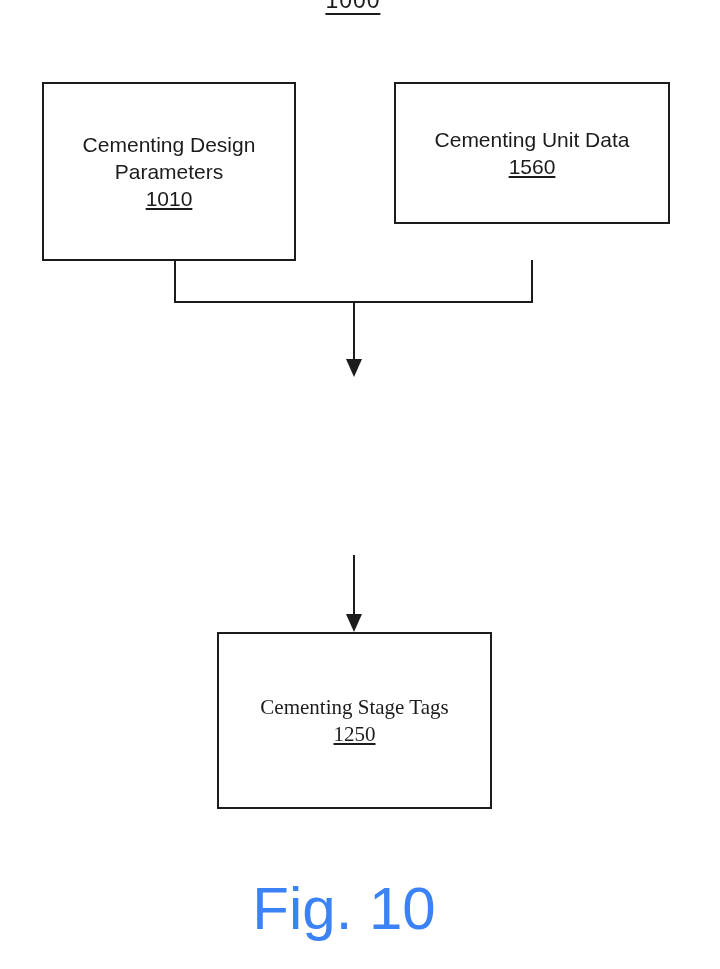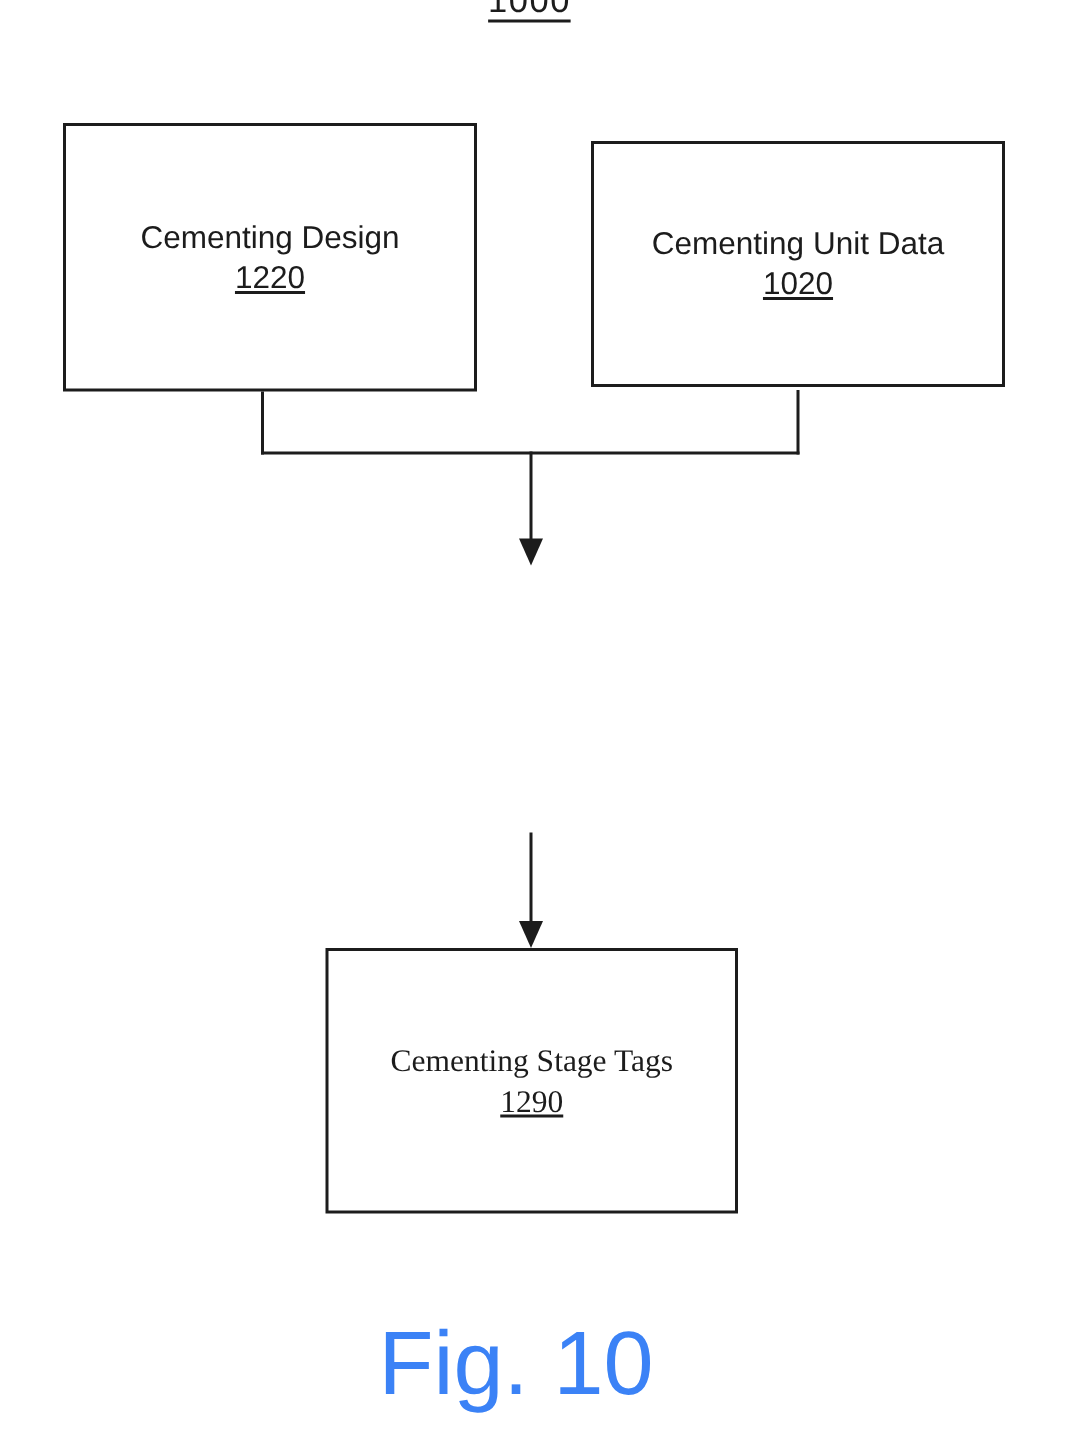--- a/index.html
+++ b/index.html
@@ -55,60 +55,61 @@
     position: absolute;
     top: 872px;
     left: 344px;
     transform: translateX(-50%);
     font-size: 60px;
     line-height: 74px;
     color: #3b82f6;
     white-space: nowrap;
   }
   
-  .n-design   { left: 42px;  top: 82px;  width: 276px; height: 179px; }
-  .n-unitdata { left: 394px; top: 94px;  width: 276px; height: 164px; text-align: center; }
+  .n-design   { left: 42px;  top: 82px;  width: 254px; height: 179px; }
+  .n-unitdata { left: 394px; top: 82px;  width: 276px; height: 142px; text-align: center; }
   .n-mlmodel  { left: 217px; top: 377px; width: 275px; height: 178px; }
   .n-stagetags{ left: 217px; top: 632px; width: 275px; height: 177px; font-family: Liberation Serif, serif; }
   
   .c-left-stub  { left: 174px; top: 261px; width: 2px;  height: 42px; }
   .c-right-stub { left: 531px; top: 260px; width: 2px;  height: 43px; }
   .c-merge-bar  { left: 174px; top: 301px; width: 359px; height: 2px; }
   .c-mid-line   { left: 353px; top: 301px; width: 2px;  height: 61px; }
   .c-mid-head   { left: 346px; top: 359px; }
   .c-out-line   { left: 353px; top: 555px; width: 2px;  height: 61px; }
   .c-out-head   { left: 346px; top: 614px; }
 </style>
 </head>
 <body>
 
 <div class="page">
 
   <div class="fig-ref-top">1000</div>
 
   <div class="node n-design">
     <span>Cementing Design</span>
-    <span class="ref">1220</span>
+    <span>Parameters</span>
+    <span class="ref">1010</span>
   </div>
 
   <div class="node n-unitdata">
     <span>Cementing Unit Data</span>
-    <span class="ref">1020</span>
+    <span class="ref">1560</span>
   </div>
 
   <div class="line c-left-stub"></div>
   <div class="line c-right-stub"></div>
   <div class="line c-merge-bar"></div>
   <div class="line c-mid-line"></div>
   <div class="arrowhead c-mid-head"></div>
 
 
   <div class="line c-out-line"></div>
   <div class="arrowhead c-out-head"></div>
 
   <div class="node n-stagetags">
     <span>Cementing Stage Tags</span>
-    <span class="ref">1290</span>
+    <span class="ref">1250</span>
   </div>
 
   <div class="caption">Fig. 10</div>
 
 </div>
 
 </body></html>

